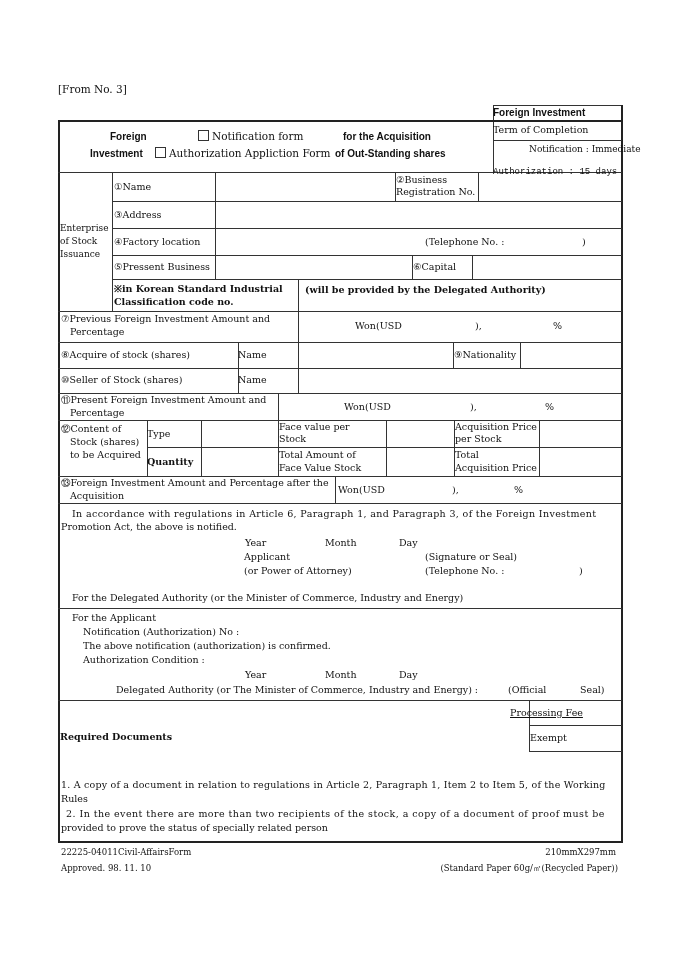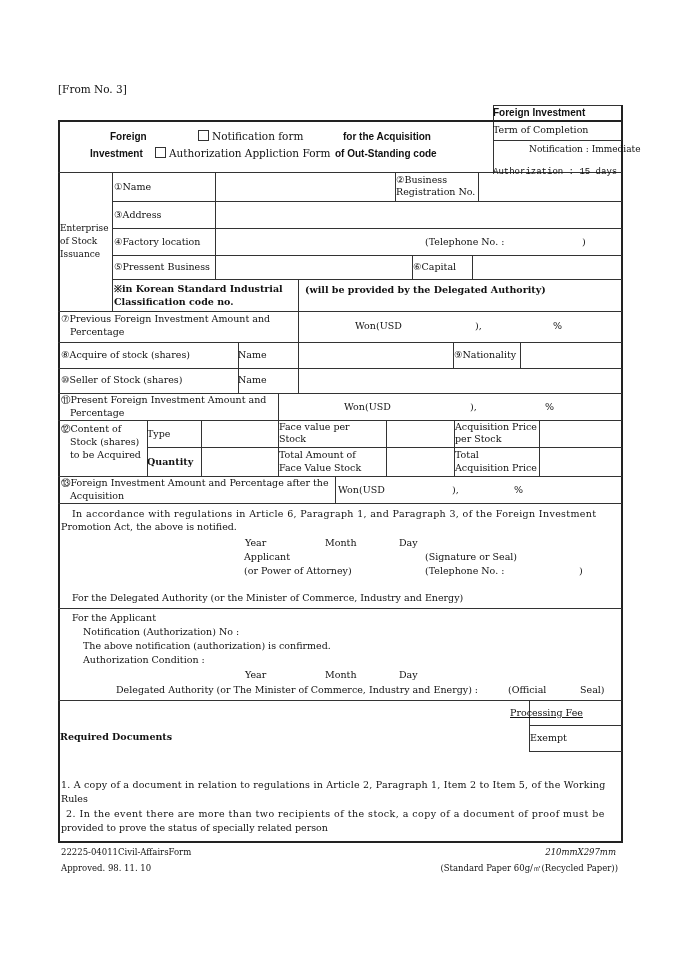--- a/index.html
+++ b/index.html
@@ -70,21 +70,21 @@
 <div class="abs b c" style="left:493px;top:106px;width:129px;line-height:14px;font-size:10px;">Foreign Investment</div>
 <div class="abs b" style="left:110px;top:131px;">Foreign</div>
 <div class="abs b" style="left:90px;top:148px;">Investment</div>
 <div class="abs t" style="left:198px;top:130px;font-size:10.5px;">
   <span class="box"></span><span>Notification form</span>
 </div>
 <div class="abs t" style="left:155px;top:147px;font-size:10.5px;">
   <span class="box"></span><span>Authorization Appliction Form</span>
 </div>
 <div class="abs b" style="left:343px;top:131px;">for the Acquisition</div>
-<div class="abs b" style="left:335px;top:148px;">of Out-Standing code</div>
+<div class="abs b" style="left:335px;top:148px;">of Out-Standing shares</div>
 <div class="abs t c" style="left:493px;top:124px;width:129px;">Term of Completion</div>
 <div class="abs t c" style="left:493px;top:143px;width:154px;font-size:9px;margin-left:36px;">Notification : Immediate</div>
 <div class="abs t c" style="left:493px;top:166px;width:122px;font-size:9px;font-family:Liberation Mono, monospace;">Authorization : 15 days</div>
 
 <div class="abs s c" style="left:60px;top:222px;width:52px;white-space:normal;">Enterprise of Stock Issuance</div>
 <div class="abs t" style="left:114px;top:181px;">①Name</div>
 <div class="abs" style="left:216px;top:173px;width:178px;height:27px;"></div>
 <div class="abs t c" style="left:396px;top:174px;width:82px;">②Business</div>
 <div class="abs t c" style="left:396px;top:186px;width:82px;">Registration No.</div>
 <div class="abs" style="left:479px;top:173px;width:142px;height:27px;"></div>
@@ -180,14 +180,14 @@
 <div class="abs b c" style="left:60px;top:731px;width:469px;font-family:'DejaVu Serif',serif;font-size:9.5px;">Required Documents</div>
 <div class="abs t c" style="left:510px;top:707px;width:92px;text-decoration:underline;">Processing Fee</div>
 <div class="abs t c" style="left:530px;top:732px;width:92px;">Exempt</div>
 <div class="abs t" style="left:61px;top:779px;letter-spacing:0.2px;">1. A copy of a document in relation to regulations in Article 2, Paragraph 1, Item 2 to Item 5, of the Working</div>
 <div class="abs t" style="left:61px;top:793px;">Rules</div>
 <div class="abs t" style="left:66px;top:808px;letter-spacing:0.45px;">2. In the event there are more than two recipients of the stock, a copy of a document of proof must be</div>
 <div class="abs t" style="left:61px;top:822px;">provided to prove the status of specially related person</div>
 
 <div class="abs t" style="left:61px;top:846px;font-size:8.5px;">22225-04011Civil-AffairsForm</div>
 <div class="abs t" style="left:61px;top:862px;font-size:8.5px;">Approved. 98. 11. 10</div>
-<div class="abs t" style="right:64px;top:846px;font-size:8.5px;font-style:italic;">210mmX297mm</div>
+<div class="abs t" style="right:64px;top:846px;font-size:8.5px;">210mmX297mm</div>
 <div class="abs t" style="right:62px;top:862px;font-size:8.5px;">(Standard Paper 60g/㎡(Recycled Paper))</div>
 
 </body></html>

